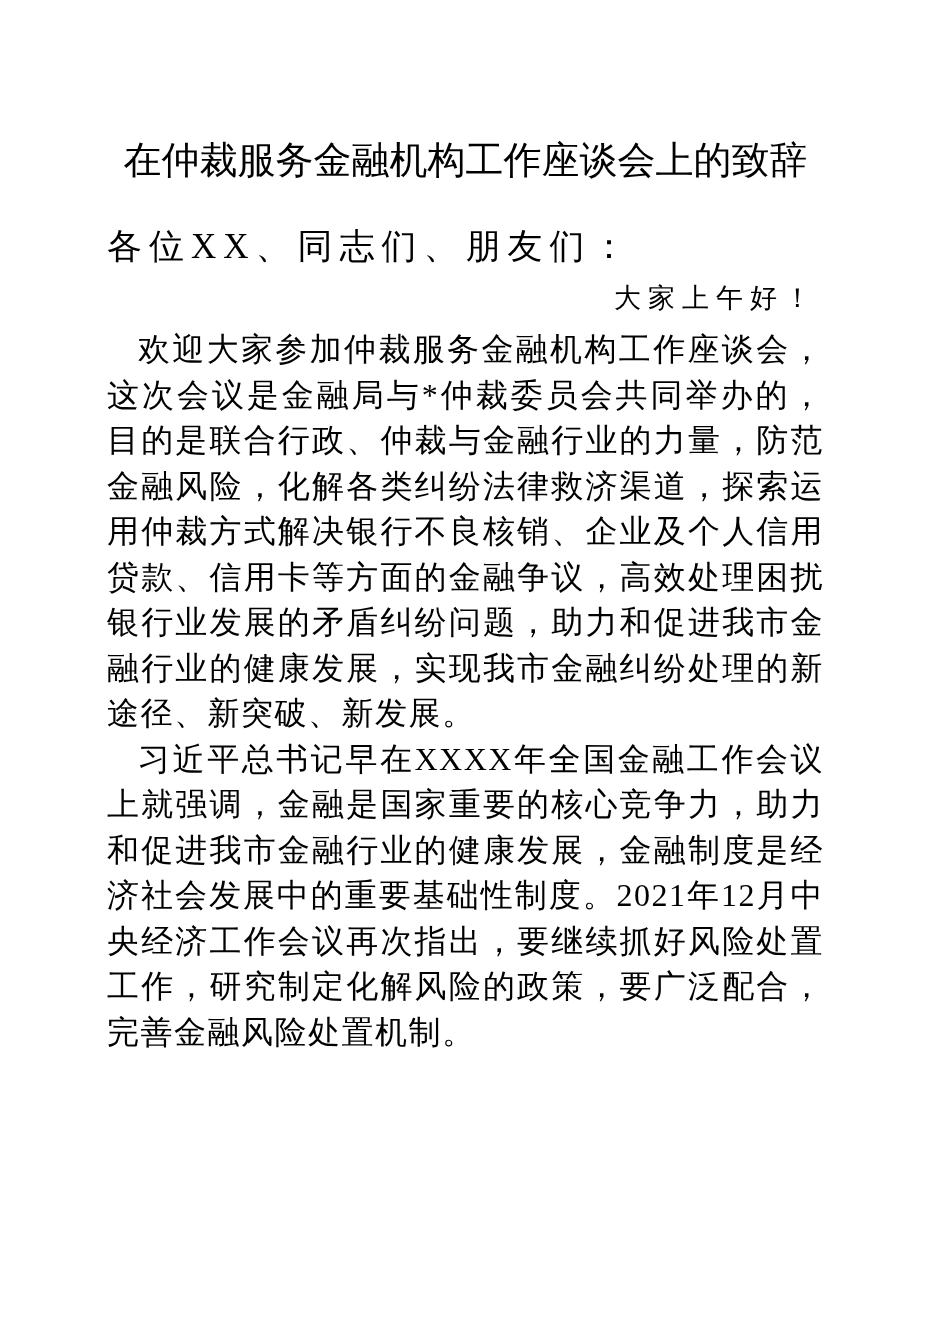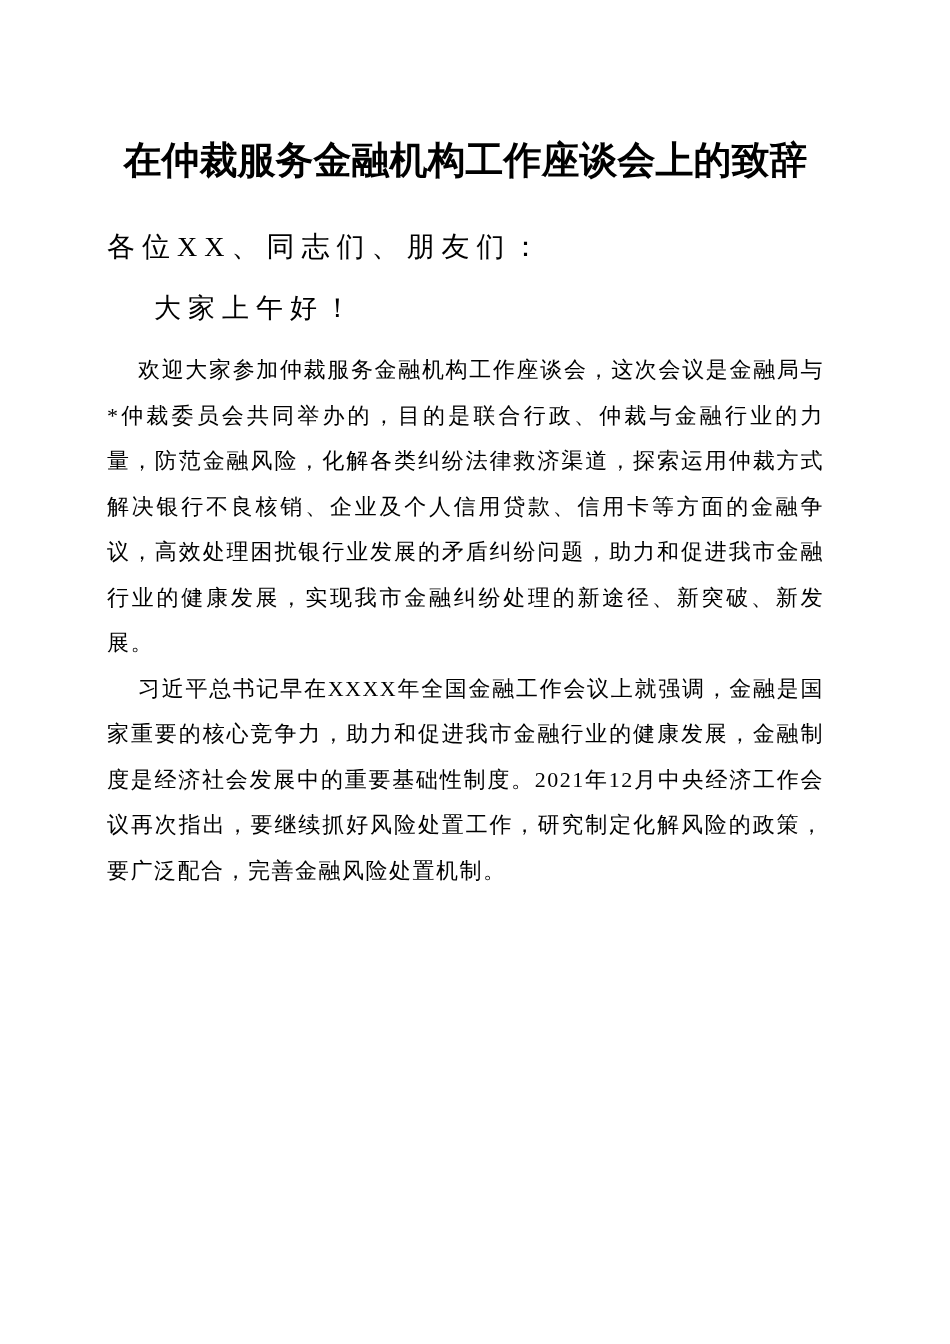--- a/index.html
+++ b/index.html
@@ -15,44 +15,45 @@
     box-sizing: border-box;
     padding: 136px 126px 0 107px;
     overflow: hidden;
     color: #000000;
     font-family: "Liberation Serif", "DejaVu Serif", serif;
   }
   .doc-title {
     margin: 0 0 40px 0;
     font-size: 38px;
     line-height: 48px;
-    font-weight: 700;
+    font-weight: 400;
     text-align: center;
     letter-spacing: 0px;
     white-space: nowrap;
     color: #000000;
   }
   .salutation {
     margin: 0;
-    font-size: 28px;
+    font-size: 35px;
     line-height: 45.5px;
     letter-spacing: 7px;
     color: #000000;
   }
   .greeting {
-    margin: 16px;
+    margin: 6px;
     font-size: 27px;
     line-height: 45.5px;
     letter-spacing: 7px;
     text-indent: 31px;
     color: #000000;
+    text-align: right;
   }
   .para {
     margin: 0;
-    font-size: 22px;
+    font-size: 32px;
     line-height: 45.5px;
     letter-spacing: 1.5px;
     text-indent: 31px;
     text-align: justify;
     text-justify: inter-character;
     color: #000000;
   }
 </style>
 </head>
 <body>

